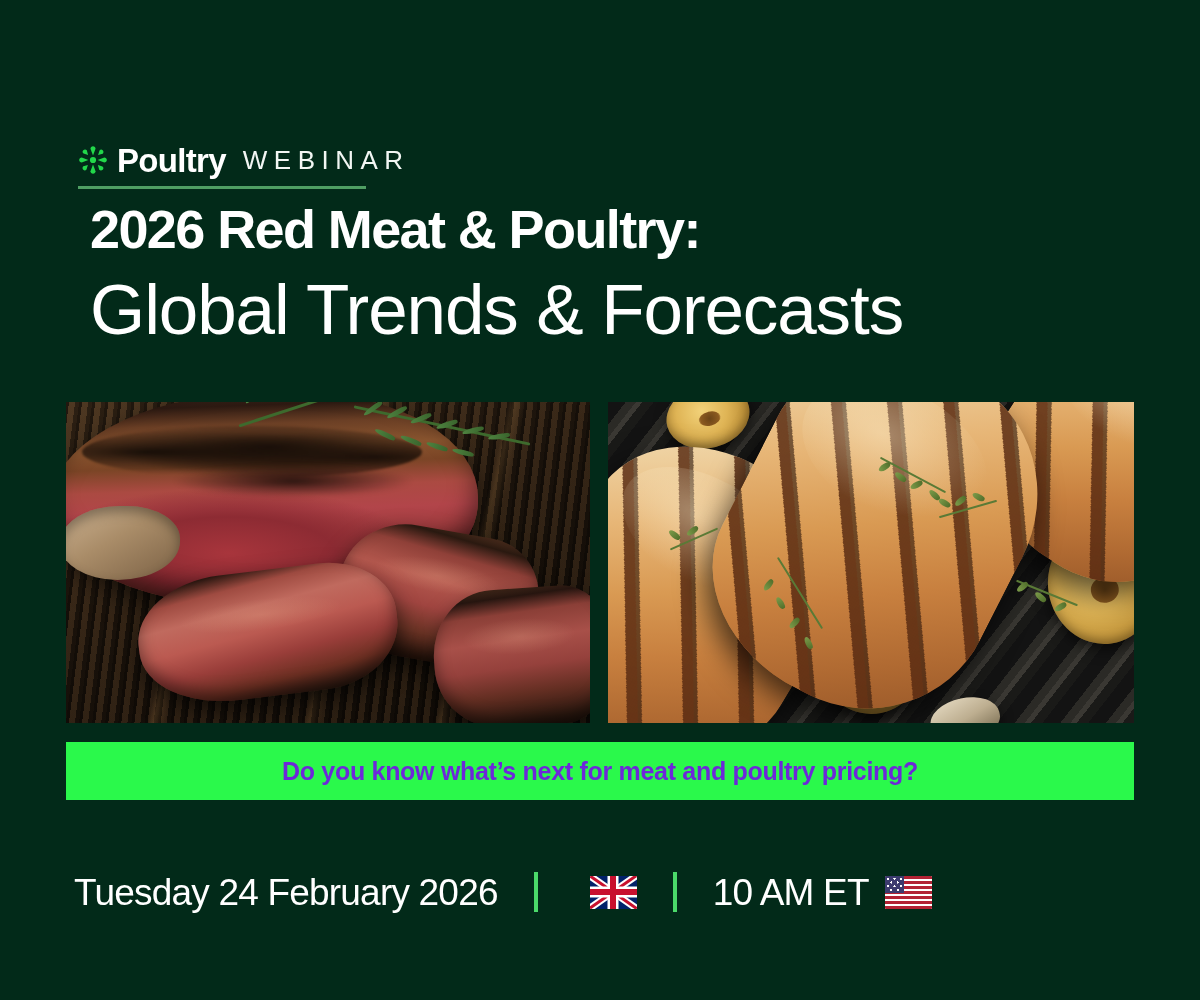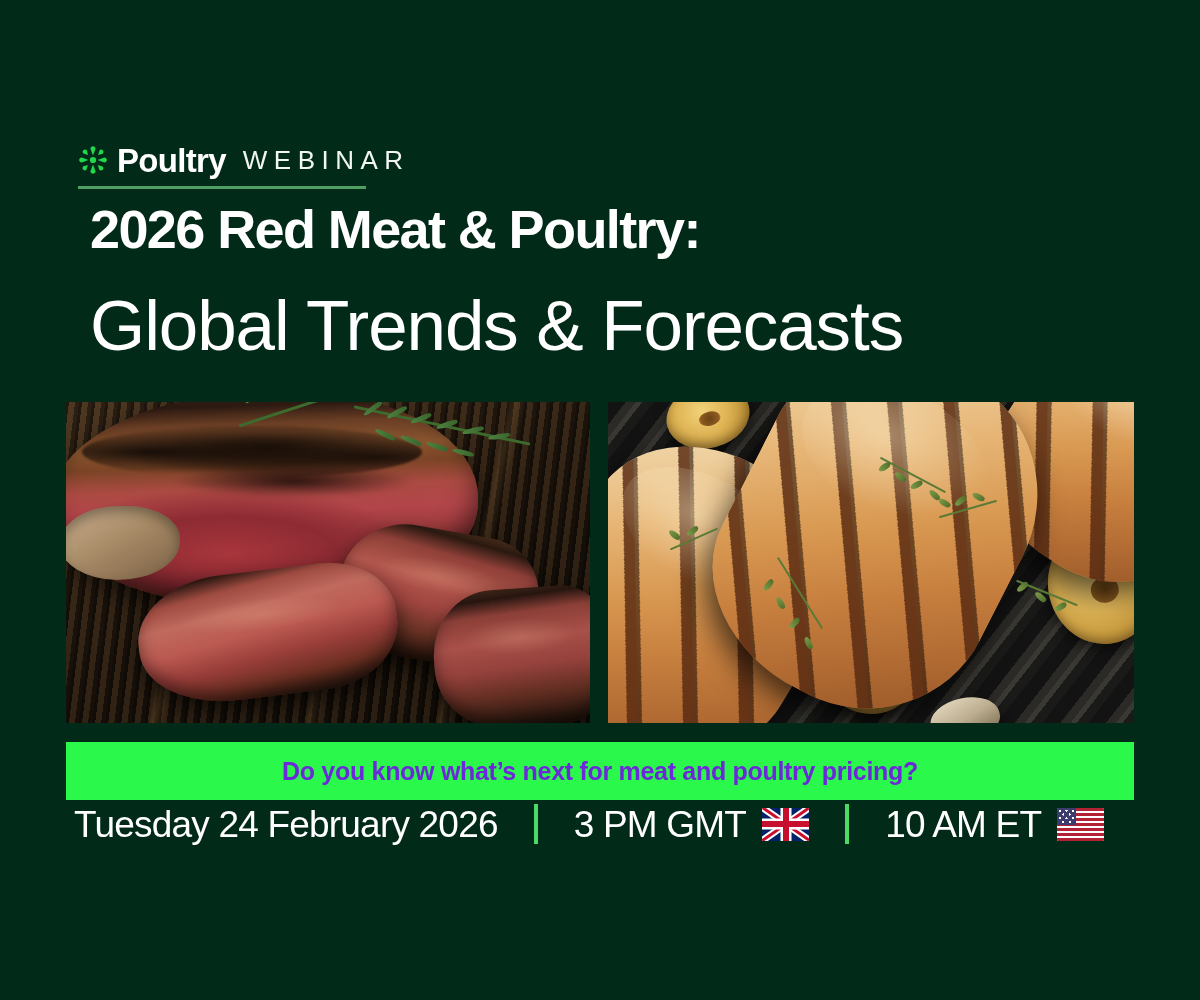--- a/index.html
+++ b/index.html
@@ -83,21 +83,21 @@
     line-height: 1.0;
     white-space: nowrap;
   }
 
   .headline-line2 {
     font-size: 71px;
     font-weight: 300;
     color: #ffffff;
     letter-spacing: -1.1px;
     line-height: 1.0;
-    margin-top: 34px;
+    margin-top: 18px;
     white-space: nowrap;
   }
 
   
   .photos {
     position: absolute;
     left: 66px;
     top: 402px;
     width: 1068px;
     height: 321px;
@@ -390,21 +390,21 @@
     font-weight: bold;
     color: #6d28d9;
     letter-spacing: -0.3px;
     line-height: 1;
   }
 
   
   .info-row {
     position: absolute;
     left: 74px;
-    top: 796px;
+    top: 864px;
     width: 1070px;
     height: 56px;
     display: flex;
     align-items: center;
   }
 
   .info-text {
     font-size: 37px;
     font-weight: normal;
     color: #ffffff;
@@ -662,21 +662,20 @@
   <div class="callout">
     <span class="callout-text">Do you know what’s next for meat and poultry pricing?</span>
   </div>
 
   <div class="info-row">
     <span class="info-text">Tuesday 24 February 2026</span>
 
     <span class="info-div"></span>
 
     <span class="info-seg">
-      <span class="info-text">3 PM GMT</span>
       <span class="flag flag-uk">
         <span class="d1"></span>
           <span class="d2"></span>
         <span class="d1r"></span>
           <span class="d2r"></span>
         <span class="hw"></span>
           <span class="vw"></span>
         <span class="hr"></span>
           <span class="vr"></span>
       </span>

